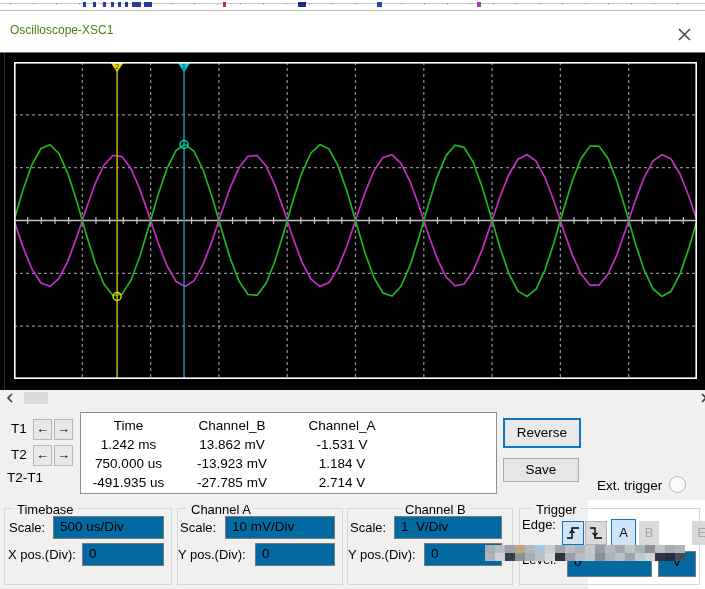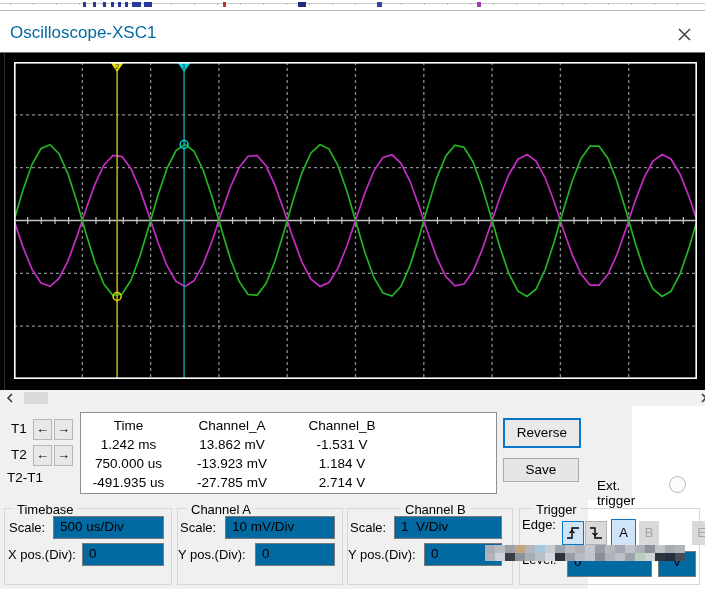--- a/index.html
+++ b/index.html
@@ -9,37 +9,37 @@
 
   
   .strip { position:absolute; left:0; top:0; width:705px; height:10px; background:#fff; }
   .strip-line { position:absolute; left:0; top:3px; width:705px; height:1px; background:#c9c9c9; }
   .strip .mark { position:absolute; top:2px; height:5px; }
   .strip .tick { position:absolute; top:3px; width:1px; height:2px; }
 
   
   .titlebar { position:absolute; left:0; top:10px; width:705px; height:42px; background:#fff;
     border-top:1px solid #b9b9b9; }
-  .title { position:absolute; left:10px; top:12px; font-size:17px; color:#0369a1; }
+  .title { position:absolute; left:10px; top:12px; font-size:12px; color:#4d7c0f; }
   .close-btn { position:absolute; right:8px; top:11px; width:26px; height:24px;
     display:flex; align-items:center; justify-content:center; cursor:pointer; }
 
   
   .scope { position:absolute; left:0; top:52px; width:705px; height:338px; background:#000;
     border-top:1px solid #6e6e6e; }
   .scope-left-line { position:absolute; left:4px; top:0; width:1px; height:338px; background:#2e2e2e; }
   .screen { position:absolute; left:14px; top:9px; width:683px; height:318px; }
 
   
   .hscroll { position:absolute; left:0; top:390px; width:705px; height:16px; background:#f1f1f1; }
   .hs-arrow { position:absolute; top:1px; width:14px; height:14px; display:flex; align-items:center; justify-content:center; }
   .hs-thumb { position:absolute; left:24px; top:2px; width:24px; height:12px; background:#dadada; }
 
   
-  .readout { position:absolute; left:0; top:406px; width:632px; height:94px; background:#f0f0f0; }
+  .readout { position:absolute; left:0; top:406px; width:705px; height:94px; background:#f0f0f0; }
   .tlabel { position:absolute; font-size:13.5px; }
   .tarrow { position:absolute; width:19px; height:21px; background:#e8e8e8; border:1px solid #b7b7b7;
     font-size:13px; font-weight:700; line-height:18px; text-align:center; cursor:pointer; }
   .ro-table { position:absolute; left:80px; top:6px; width:417px; height:82px; background:#fff;
     border:1px solid #8b9097; display:grid; grid-template-columns:95px 112px 108px;
     grid-auto-rows:19px; padding-top:3px; font-size:13.5px; }
   .ro-table span { text-align:center; line-height:19px; white-space:pre; }
   .btn { background:#e6e6e6; border:1px solid #acacac; font-size:13.5px; text-align:center; cursor:pointer; }
   .reverse-btn { position:absolute; left:503px; top:12px; width:78px; height:30px;
     border:2px solid #0b77c8; background:#e9e9e9; line-height:26px; }
@@ -226,22 +226,22 @@
     <span class="tlabel" style="left:11px; top:15px;">T1</span>
     <div class="tarrow" style="left:33px; top:13px;">←</div>
     <div class="tarrow" style="left:54px; top:13px;">→</div>
     <span class="tlabel" style="left:11px; top:41px;">T2</span>
     <div class="tarrow" style="left:33px; top:39px;">←</div>
     <div class="tarrow" style="left:54px; top:39px;">→</div>
     <span class="tlabel" style="left:7px; top:64px;">T2-T1</span>
 
     <div class="ro-table">
       <span>Time</span>
+      <span>Channel_B</span>
       <span>Channel_A</span>
-      <span>Channel_B</span>
       <span>1.242 ms</span>
       <span>13.862 mV</span>
       <span>-1.531 V</span>
       <span>750.000 us</span>
       <span>-13.923 mV</span>
       <span>1.184 V</span>
       <span>-491.935 us</span>
       <span>-27.785 mV</span>
       <span>2.714 V</span>
     </div>

